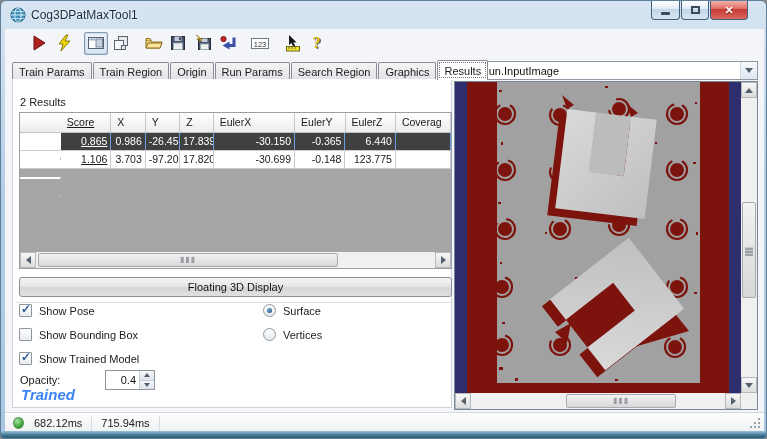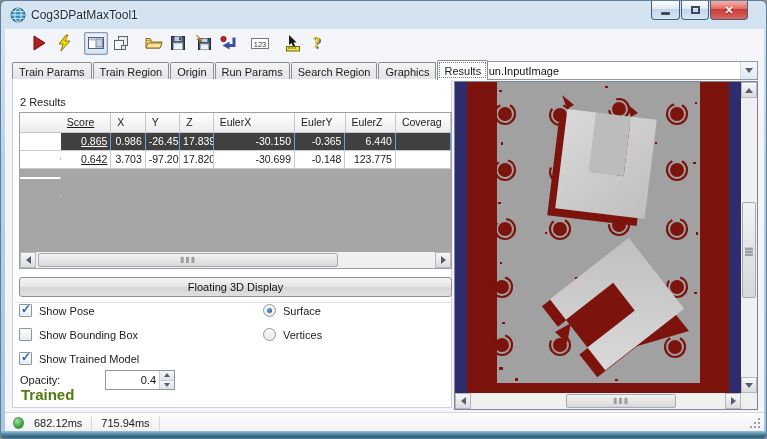--- a/index.html
+++ b/index.html
@@ -82,28 +82,28 @@
     display:flex; align-items:center; justify-content:center; }
   .hsep { position:absolute; left:2px; top:222px; width:436px; height:1px; background:#dfe2e6; }
   .ctl-row { position:absolute; display:flex; align-items:center; font-size:11px; color:#1b1b1b; }
   .cb { width:13px; height:13px; border:1px solid #8e959d; background:linear-gradient(#fcfcfc,#e9edf1); margin-right:7px; position:relative; border-radius:1px; }
   .cb .mark { display:none; position:absolute; left:1px; top:-3px; color:#2d5f9e; font-size:12px; font-weight:bold; }
   .cb.on .mark { display:block; }
   .radio { width:13px; height:13px; border:1px solid #8e959d; border-radius:50%; background:linear-gradient(#fdfdfd,#e6eaee); margin-right:7px; position:relative; }
   .radio .dot { display:none; position:absolute; left:3px; top:3px; width:5px; height:5px; border-radius:50%; background:radial-gradient(circle at 35% 35%, #6fa0cf, #1e4f86); }
   .radio.on .dot { display:block; }
   
-  #opacity-spin { position:absolute; left:92px; top:290px; width:70px; height:20px; border:1px solid #8e959d; background:#fff; display:flex; }
+  #opacity-spin { position:absolute; left:92px; top:290px; width:50px; height:20px; border:1px solid #8e959d; background:#fff; display:flex; }
   #opacity-value { flex:1; font-size:11px; text-align:right; padding:3px 3px 0 0; color:#111; }
   .spin-btns { width:15px; display:flex; flex-direction:column; border-left:1px solid #c7ccd2; }
   .spin-btn { flex:1; background:linear-gradient(#f5f7fa,#dde3ea); display:flex; align-items:center; justify-content:center; border-bottom:1px solid #c7ccd2; }
   .spin-btn:last-child { border-bottom:none; }
   .spin-btn .tri.up { border-left-width:3px; border-right-width:3px; border-bottom-width:4px; }
   .spin-btn .tri.down { border-left-width:3px; border-right-width:3px; border-top-width:4px; }
-  #trained-label { position:absolute; left:8px; top:306px; font-size:15px; font-weight:bold; color:#4d7c0f; }
+  #trained-label { position:absolute; left:8px; top:306px; font-size:15px; font-weight:bold; font-style:italic; color:#3b82f6; }
   
   #record-select { position:absolute; left:450px; top:32px; width:303px; height:19px; border:1px solid #8e99a5; background:#fff; display:flex; align-items:center; }
   #record-select .val { flex:1; font-size:11px; padding-left:4px; color:#111; white-space:nowrap; overflow:hidden; }
   #record-select .dd { width:17px; height:100%; display:flex; align-items:center; justify-content:center; background:linear-gradient(#f6f9fc,#dfe8f1); border-left:1px solid #d0d7de; }
   #display-outer { position:absolute; left:449px; top:52px; width:304px; height:329px; border:1px solid #7b8794; background:#f0f0f0; }
   #image-area { position:absolute; left:0; top:0; width:286px; height:311px; }
   #img-vscroll { right:0; top:0; width:16px; height:311px; flex-direction:column; }
   #img-vscroll .sb-thumb { width:14px; height:96px; margin:104px 0 0 1px; }
   #img-hscroll { left:0; bottom:0; width:286px; height:16px; }
   #img-hscroll .sb-thumb { height:14px; width:110px; margin:1px 0 0 95px; }
@@ -274,21 +274,21 @@
           <div class="gcell c2">0.986</div>
           <div class="gcell c3">-26.457</div>
           <div class="gcell c4">17.839</div>
           <div class="gcell c5">-30.150</div>
           <div class="gcell c6">-0.365</div>
           <div class="gcell c7">6.440</div>
           <div class="gcell c8"></div>
         </div>
         <div class="grow">
           <div class="gcell c0">1</div>
-          <div class="gcell c1">0.642</div>
+          <div class="gcell c1">1.106</div>
           <div class="gcell c2">3.703</div>
           <div class="gcell c3">-97.209</div>
           <div class="gcell c4">17.820</div>
           <div class="gcell c5">-30.699</div>
           <div class="gcell c6">-0.148</div>
           <div class="gcell c7">123.775</div>
           <div class="gcell c8"></div>
         </div>
         <div class="sbar" id="grid-hscroll">
           <div class="sb-btn">

